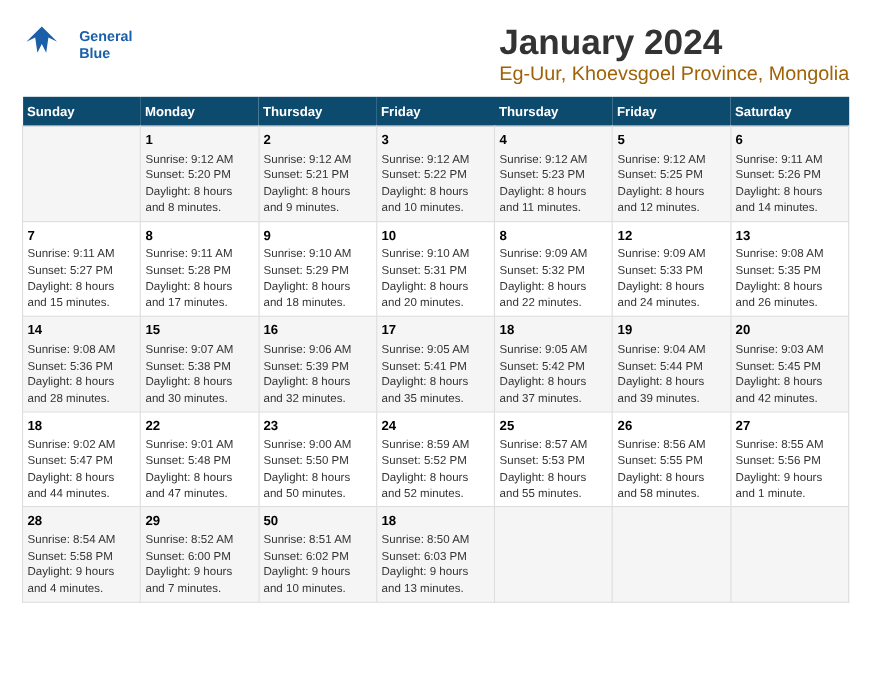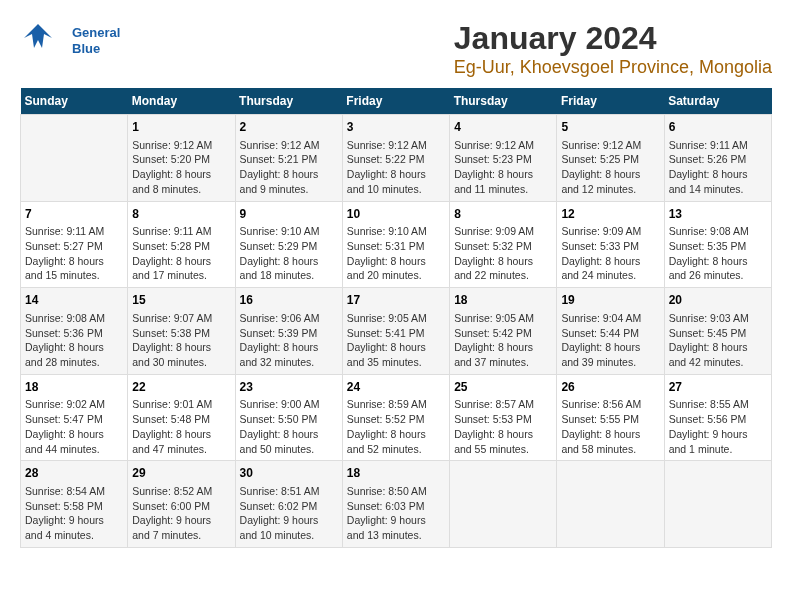--- a/index.html
+++ b/index.html
@@ -248,21 +248,21 @@
       <tr>
         <td>
           <span class="day-num">28</span>
           <div class="day-info">Sunrise: 8:54 AM<br>Sunset: 5:58 PM<br>Daylight: 9 hours<br>and 4 minutes.</div>
         </td>
         <td>
           <span class="day-num">29</span>
           <div class="day-info">Sunrise: 8:52 AM<br>Sunset: 6:00 PM<br>Daylight: 9 hours<br>and 7 minutes.</div>
         </td>
         <td>
-          <span class="day-num">30</span>
+          <span class="day-num">50</span>
           <div class="day-info">Sunrise: 8:51 AM<br>Sunset: 6:02 PM<br>Daylight: 9 hours<br>and 10 minutes.</div>
         </td>
         <td>
           <span class="day-num">18</span>
           <div class="day-info">Sunrise: 8:50 AM<br>Sunset: 6:03 PM<br>Daylight: 9 hours<br>and 13 minutes.</div>
         </td>
         <td class="empty-cell"></td>
         <td class="empty-cell"></td>
         <td class="empty-cell"></td>
       </tr>

